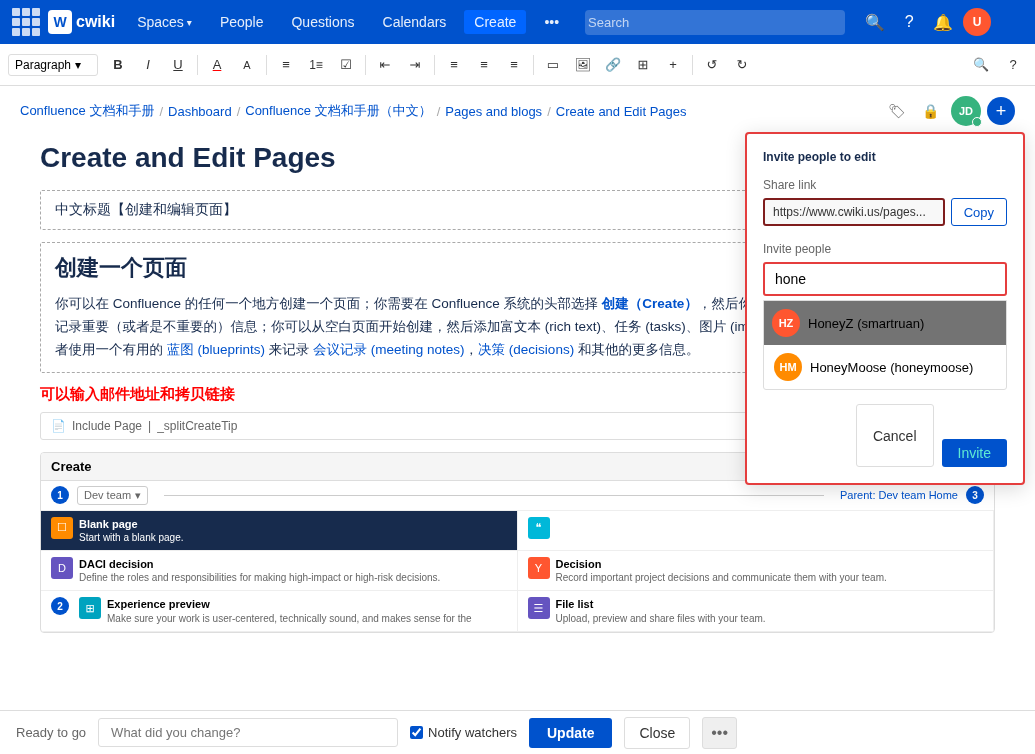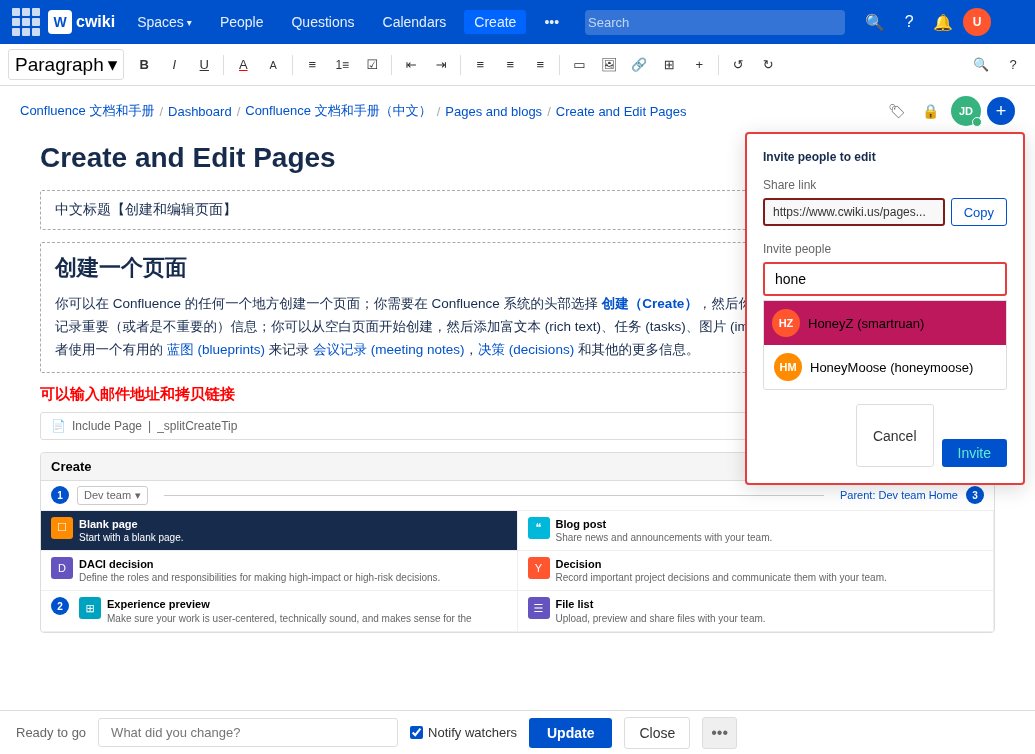--- a/index.html
+++ b/index.html
@@ -21,21 +21,21 @@
     .nav-search input { width: 100%; padding: 5px 3px; border-radius: 4px; border: none; background: rgba(255,255,255,0.2); color: #fff; font-size: 13px; }
     .nav-search input::placeholder { color: rgba(255,255,255,0.7); }
     .nav-icons { display: flex; align-items: center; gap: 6px; margin-left: 8px; }
     .nav-icon-btn { width: 28px; height: 28px; display: flex; align-items: center; justify-content: center; color: #fff; border-radius: 50%; cursor: pointer; font-size: 16px; }
     .nav-avatar { width: 28px; height: 28px; border-radius: 50%; background: #ff5630; display: flex; align-items: center; justify-content: center; color: #fff; font-size: 12px; font-weight: 600; cursor: pointer; }
 
     
     .toolbar {
       display: flex; align-items: center; background: #fff; border-bottom: 1px solid #ddd; height: 42px; padding: 0 8px; gap: 2px; flex-wrap: nowrap;
     }
-    .tb-select { display: flex; align-items: center; padding: 3px 6px; border: 1px solid #ddd; border-radius: 3px; font-size: 19px; cursor: pointer; gap: 4px; min-width: 90px; margin-right: 4px; }
+    .tb-select { display: flex; align-items: center; padding: 3px 6px; border: 1px solid #ddd; border-radius: 3px; font-size: 12px; cursor: pointer; gap: 4px; min-width: 90px; margin-right: 4px; }
     .tb-btn { width: 28px; height: 28px; display: flex; align-items: center; justify-content: center; border-radius: 3px; cursor: pointer; font-size: 13px; color: #333; border: none; background: none; }
     .tb-sep { width: 1px; height: 20px; background: #ddd; margin: 0 3px; }
     .tb-btn.bold { font-weight: 700; }
     .tb-btn.italic { font-style: italic; }
     .tb-btn.underline { text-decoration: underline; }
 
     
     .breadcrumb-bar { padding: 10px 20px 6px; display: flex; align-items: center; gap: 0; color: #0052cc; font-size: 13px; }
     .breadcrumb-bar a { color: #0052cc; text-decoration: none; cursor: pointer; }
     .breadcrumb-bar .sep { color: #aaa; margin: 0 5px; }
@@ -88,21 +88,21 @@
     }
     .invite-title { font-size: 12px; font-weight: 600; color: #172b4d; margin-bottom: 14px; }
     .invite-section-label { font-size: 12px; color: #666; margin-bottom: 6px; }
     .share-link-row { display: flex; gap: 6px; margin-bottom: 16px; }
     .share-link-input { flex: 1; padding: 5px 8px; border: 2px solid #7f1d1d; border-radius: 3px; font-size: 12px; color: #333; background: #f8f8f8; overflow: hidden; white-space: nowrap; }
     .copy-btn { padding: 5px 12px; border: 1px solid #0052cc; background: #fff; color: #0052cc; border-radius: 3px; font-size: 13px; cursor: pointer; font-weight: 500; }
     .invite-input-wrap { border: 2px solid #e53e3e; border-radius: 3px; margin-bottom: 4px; }
     .invite-input { width: 100%; padding: 7px 10px; border: none; outline: none; font-size: 14px; border-radius: 3px; }
     .suggestions { border: 1px solid #ddd; border-radius: 0 0 3px 3px; background: #fff; overflow: hidden; }
     .suggestion-item { display: flex; align-items: center; gap: 8px; padding: 8px 10px; cursor: pointer; font-size: 13px; }
-    .suggestion-item.selected { background: #be185d; padding-left: 8px; }
+    .suggestion-item.selected { background: #737373; padding-left: 8px; }
     .suggestion-avatar { width: 28px; height: 28px; border-radius: 50%; display: flex; align-items: center; justify-content: center; font-size: 11px; font-weight: 600; color: #fff; flex-shrink: 0; }
     .invite-actions { display: flex; justify-content: flex-end; gap: 8px; margin-top: 14px; }
     .invite-btn { padding: 6px 16px; border-radius: 3px; font-size: 14px; cursor: pointer; }
     .invite-btn.primary { background: #0052cc; color: #5eead4; border: none; margin-top: 35px; }
     .invite-btn.secondary { background: #fff; color: #333; border: 1px solid #ddd; }
 
     
     .bottom-bar { position: fixed; bottom: 0; left: 0; right: 0; height: 44px; background: #fff; border-top: 1px solid #ddd; display: flex; align-items: center; padding: 0 16px; gap: 12px; z-index: 200; }
     .ready-text { font-size: 13px; color: #666; }
     .change-input { flex: 1; max-width: 300px; padding: 6px 12px; border: 1px solid #ddd; border-radius: 3px; font-size: 13px; color: #aaa; }
@@ -272,24 +272,20 @@
       <div class="template-grid">
         <div class="template-item highlighted">
           <div class="template-icon" style="background:#ff8b00;">☐</div>
           <div class="template-text">
             <div class="name">Blank page</div>
             <div class="desc">Start with a blank page.</div>
           </div>
         </div>
         <div class="template-item">
           <div class="template-icon" style="background:#00b8d9;">❝</div>
-          <div class="template-text">
-            <div class="name" style="font-weight:600;">Blog post</div>
-            <div class="desc" style="color:#666;">Share news and announcements with your team.</div>
-          </div>
         </div>
         <div class="template-item">
           <div class="template-icon" style="background:#6554c0;">D</div>
           <div class="template-text">
             <div class="name" style="font-weight:600;">DACI decision</div>
             <div class="desc" style="color:#666;">Define the roles and responsibilities for making high-impact or high-risk decisions.</div>
           </div>
         </div>
         <div class="template-item">
           <div class="template-icon" style="background:#ff5630;">Y</div>

